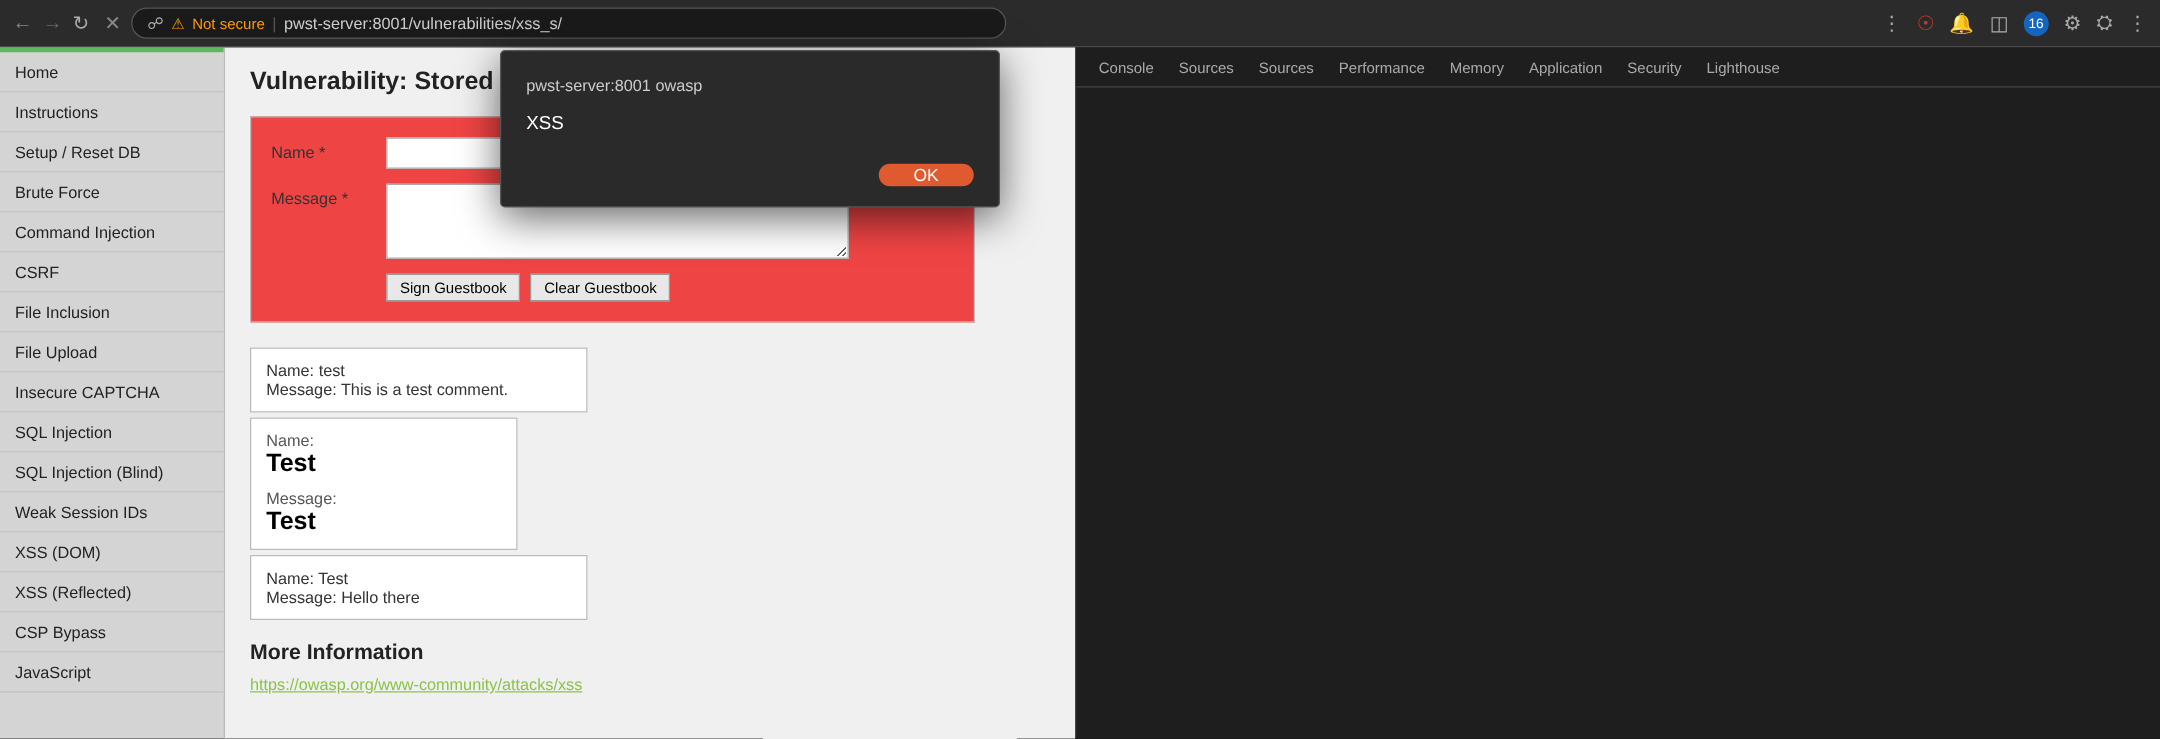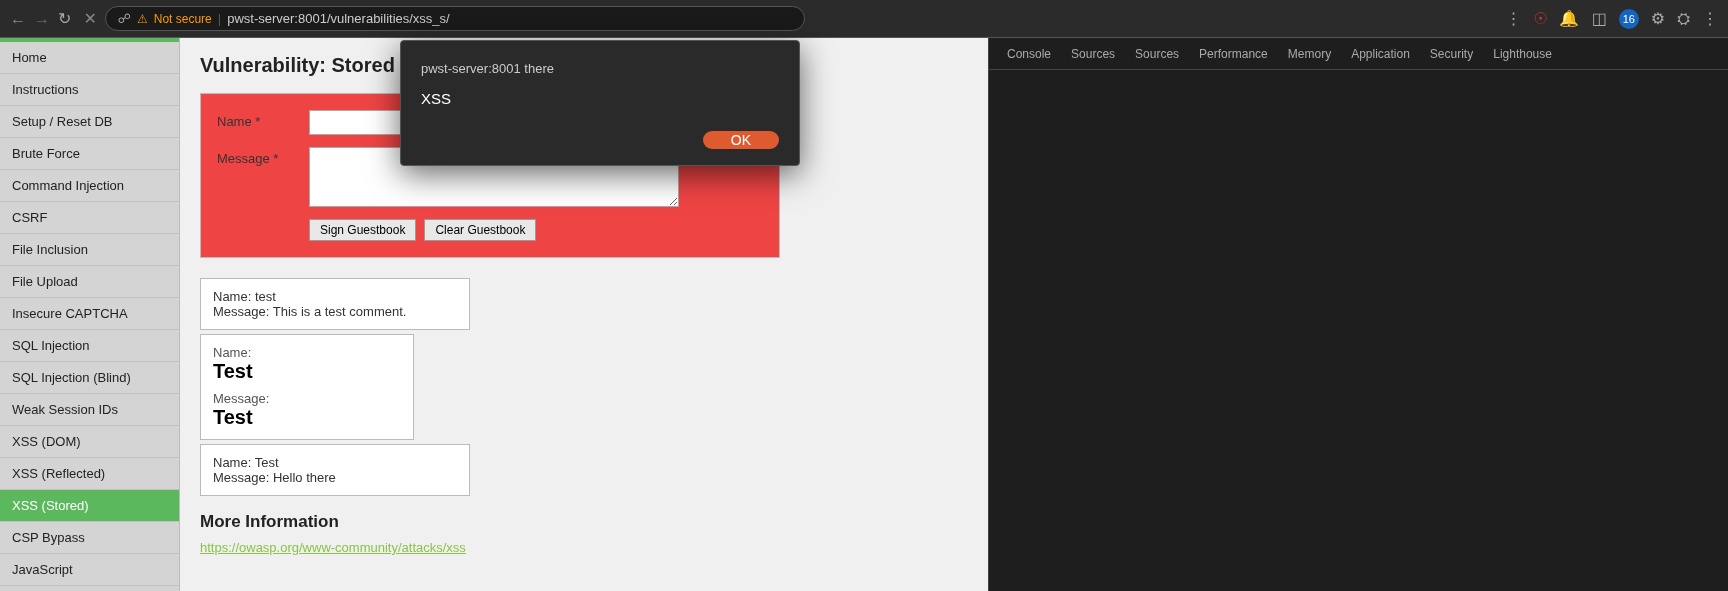--- a/index.html
+++ b/index.html
@@ -178,21 +178,21 @@
       color: #fff;
       border: none;
       border-radius: 16px;
       padding: 1px 28px;
       font-size: 14px;
       cursor: pointer;
     }
 
     
     .devtools-panel {
-      width: 740px;
+      width: 868px;
       background: #1e1e1e;
       flex-shrink: 0;
       border-left: 1px solid #444;
       position: relative;
     }
 
     
     .nav-icons {
       display: flex;
       align-items: center;
@@ -245,21 +245,20 @@
         <div class="sidebar-item">Command Injection</div>
         <div class="sidebar-item">CSRF</div>
         <div class="sidebar-item">File Inclusion</div>
         <div class="sidebar-item">File Upload</div>
         <div class="sidebar-item">Insecure CAPTCHA</div>
         <div class="sidebar-item">SQL Injection</div>
         <div class="sidebar-item">SQL Injection (Blind)</div>
         <div class="sidebar-item">Weak Session IDs</div>
         <div class="sidebar-item">XSS (DOM)</div>
         <div class="sidebar-item">XSS (Reflected)</div>
-        <div class="sidebar-item active">XSS (Stored)</div>
         <div class="sidebar-item">CSP Bypass</div>
         <div class="sidebar-item">JavaScript</div>
       </div>
   </div>
 
   <div class="content-area">
     <div class="page-title">Vulnerability: Stored Cross Site Scr</div>
 
     
     <div class="form-box">
@@ -309,17 +308,17 @@
           <div class="devtools-tab">Memory</div>
           <div class="devtools-tab">Application</div>
           <div class="devtools-tab">Security</div>
           <div class="devtools-tab">Lighthouse</div>
         </div>
     </div>
   </div>
 </div>
 
 <div class="dialog-box">
-  <div class="dialog-title">pwst-server:8001 there</div>
+  <div class="dialog-title">pwst-server:8001 owasp</div>
   <div class="dialog-message">XSS</div>
   <button class="dialog-ok-btn">OK</button>
   <div style="clear:both;"></div>
 </div>
 
 </body></html>

